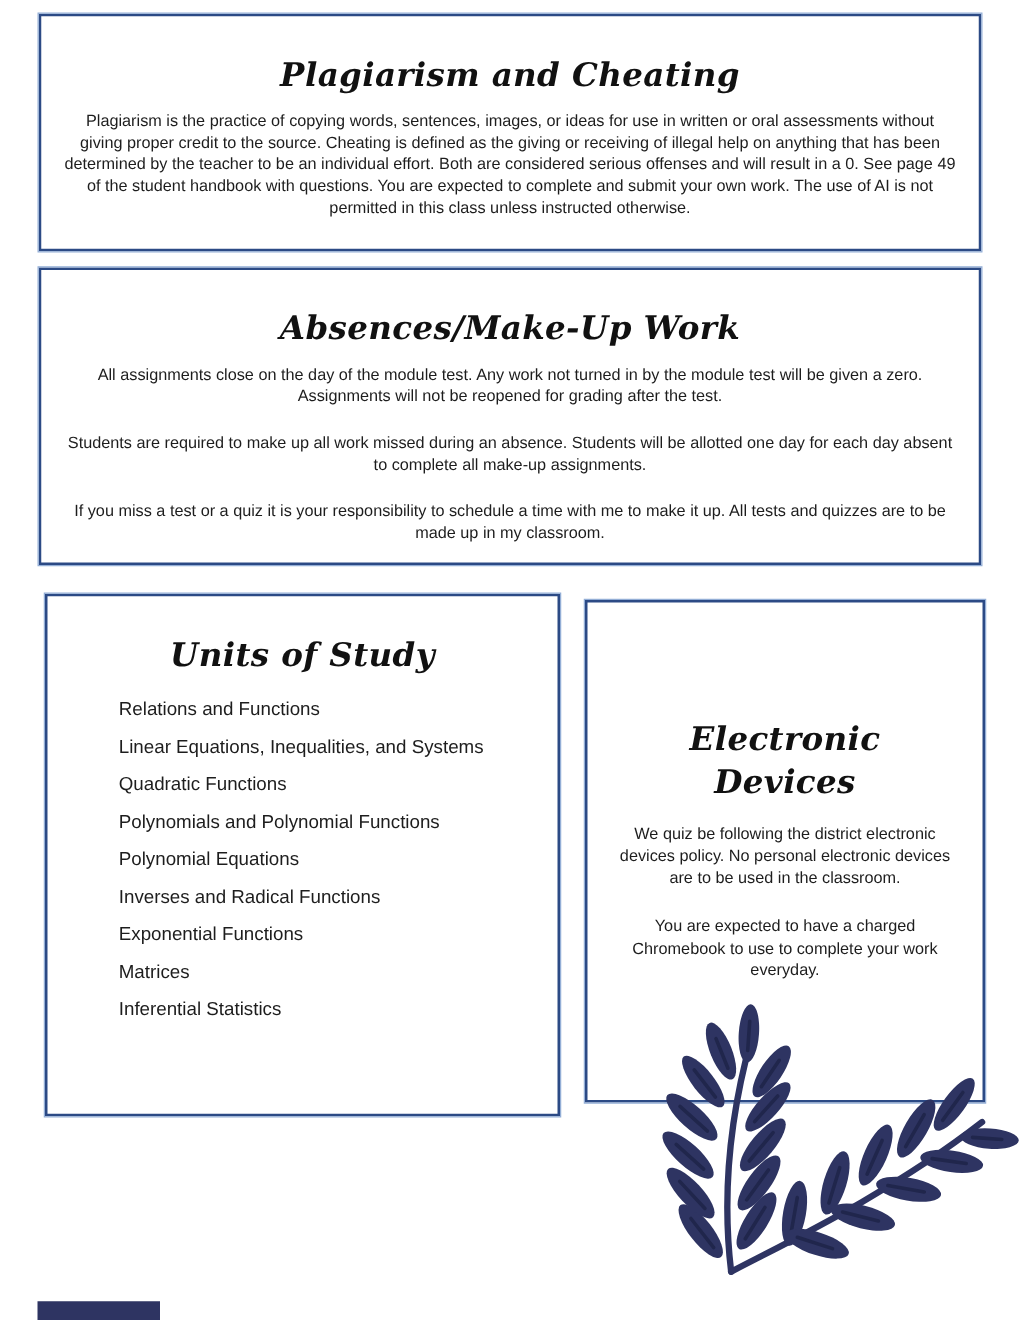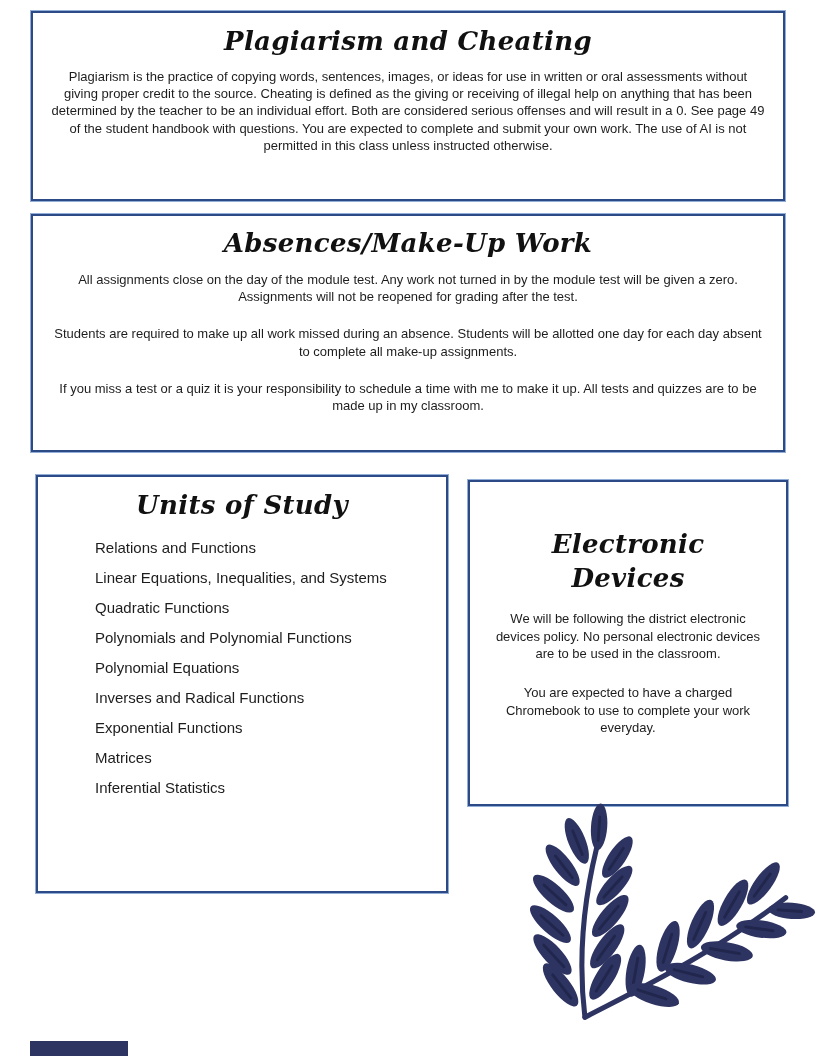--- a/index.html
+++ b/index.html
@@ -6,41 +6,41 @@
   body{
     width:816px;height:1056px;position:relative;background:#ffffff;
     font-family:"Liberation Sans", sans-serif;color:#1d1d1d;overflow:hidden;
   }
   .panel{
     position:absolute;background:#ffffff;box-sizing:border-box;
     border:2px solid #2c4a85;outline:1px solid #93aed6;
   }
   .script-title{
     font-family:"DejaVu Serif", serif;font-style:italic;font-weight:bold;
-    text-align:center;font-size:26px;line-height:1.3;letter-spacing:.3px;color:#111;
+    text-align:center;font-size:26px;line-height:1.3;letter-spacing:.3px;color:#111;margin-top:20px;
   }
   .body-text{font-size:13px;line-height:1.33;text-align:center;}
   .para{margin:0 0 20px 0;}
   .para:last-child{margin-bottom:0;}
 
   #panel-plagiarism{left:31px;top:11px;width:754px;height:190px;padding:12px 18px;}
   #panel-plagiarism .script-title{margin-bottom:9px;}
 
   #panel-absences{left:31px;top:214px;width:754px;height:238px;padding:11px 18px;}
   #panel-absences .script-title{margin-bottom:10px;}
 
   #panel-units{left:36px;top:475px;width:412px;height:418px;padding:12px 0 0 0;}
   #panel-units ul{
     list-style:none;margin:16px 0 0 57px;padding:0;text-align:left;
     font-size:15px;line-height:1.2;
   }
   #panel-units li{margin:0 0 12px 0;}
 
   #panel-devices{
-    left:468px;top:480px;width:320px;height:326px;padding:0 22px;
+    left:468px;top:480px;width:320px;height:402px;padding:0 22px;
     display:flex;flex-direction:column;justify-content:center;
   }
   #panel-devices .script-title{margin-bottom:15px;}
   #panel-devices .para{margin-bottom:22px;}
 
   #laurel{position:absolute;left:518px;top:824px;width:292px;height:196px;overflow:visible;}
   #corner-bar{position:absolute;left:30px;top:1041px;width:98px;height:15px;background:#2e3462;}
 </style>
 </head>
 <body>
@@ -70,21 +70,21 @@
     <li>Inverses and Radical Functions</li>
     <li>Exponential Functions</li>
     <li>Matrices</li>
     <li>Inferential Statistics</li>
   </ul>
 </div>
 
 <div class="panel" id="panel-devices">
   <div class="script-title">Electronic Devices</div>
   <div class="body-text">
-    <p class="para">We will be following the district electronic devices policy. No personal electronic devices are to be used in the classroom.</p>
+    <p class="para">We quiz be following the district electronic devices policy. No personal electronic devices are to be used in the classroom.</p>
     <p class="para">You are expected to have a charged Chromebook to use to complete your work everyday.</p>
   </div>
 </div>
 
 <svg id="laurel" viewBox="0 0 288 192" xmlns="http://www.w3.org/2000/svg">
   <g fill="none" stroke="#2e3462" stroke-linecap="round">
     <path d="M66,190 C60,140 62,78 82,6" stroke-width="5"></path>
     <path d="M66,190 C112,166 192,128 264,72" stroke-width="5"></path>
   </g>
   <g fill="#2e3462">

